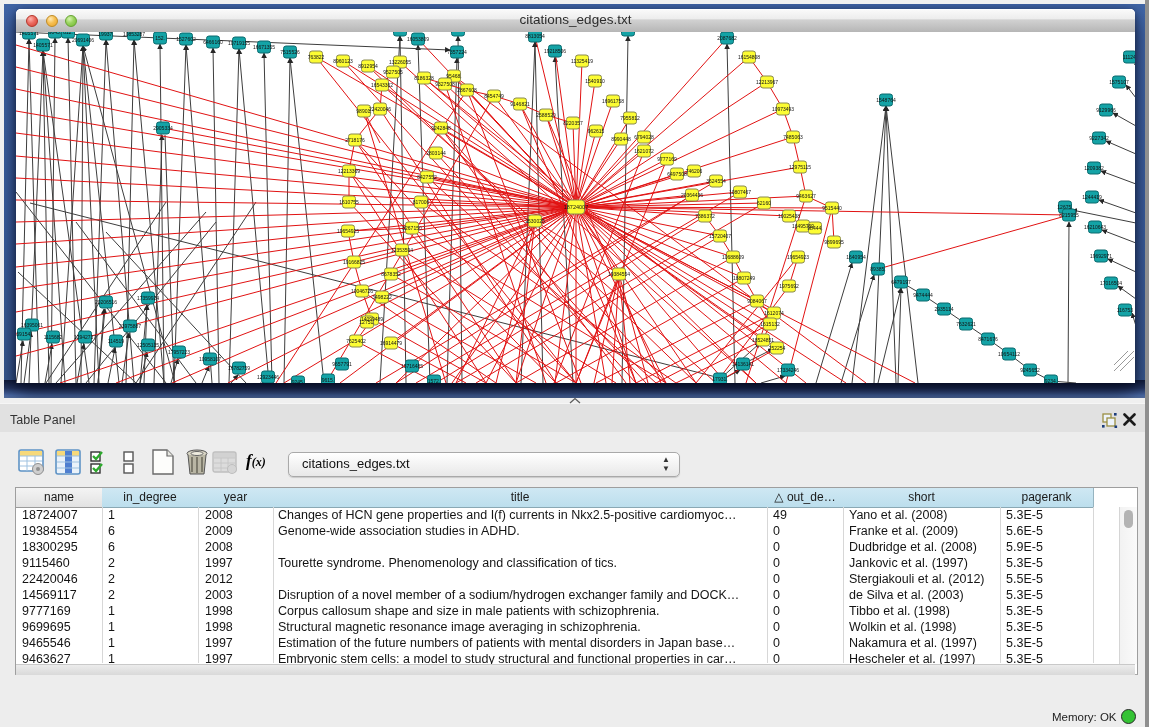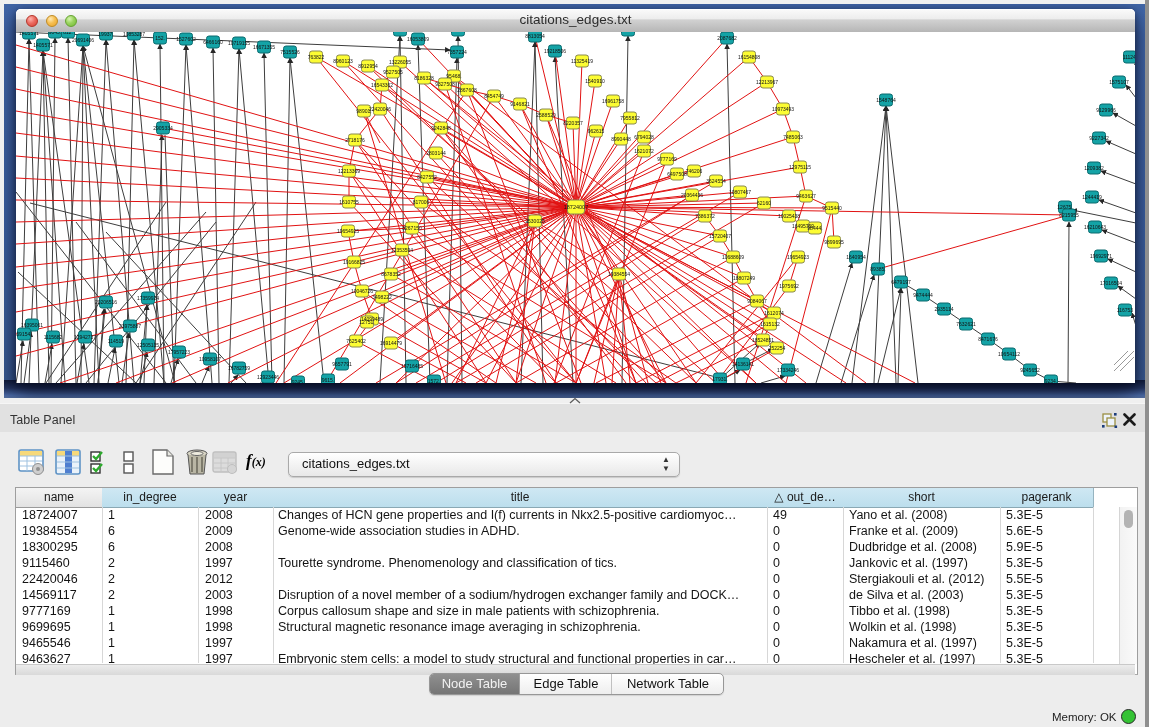--- a/index.html
+++ b/index.html
@@ -829,42 +829,38 @@
             <span class="c c2">1998</span>
             <span class="c c3">Structural magnetic resonance image averaging in schizophrenia.</span>
             <span class="c c4">0</span>
             <span class="c c5">Wolkin et al. (1998)</span>
             <span class="c c6">5.3E-5</span>
           </div>
 <div class="trow" style="top:128px">
 <span class="c c0">9465546</span>
             <span class="c c1">1</span>
             <span class="c c2">1997</span>
+            <span class="c c3">Estimation of the future numbers of patients with mental disorders in Japan base…</span>
             <span class="c c4">0</span>
             <span class="c c5">Nakamura et al. (1997)</span>
             <span class="c c6">5.3E-5</span>
           </div>
 <div class="trow" style="top:144px">
 <span class="c c0">9463627</span>
             <span class="c c1">1</span>
             <span class="c c2">1997</span>
             <span class="c c3">Embryonic stem cells: a model to study structural and functional properties in car…</span>
             <span class="c c4">0</span>
             <span class="c c5">Hescheler et al. (1997)</span>
             <span class="c c6">5.3E-5</span>
           </div>
     </div>
     <div id="hband"></div>
     <div id="sbar">
           <div id="thumb"></div>
         </div>
-  </div>
-  <div id="seg">
-    <div class="segb" id="seg1">Node Table</div>
-    <div class="segb" id="seg2">Edge Table</div>
-    <div class="segb" id="seg3">Network Table</div>
   </div>
   <div id="memo">
         <span>Memory: OK</span>
         <div id="gdot"></div>
       </div>
  </div>
  <div id="rstrip"></div>
 </div>
 </body></html>

